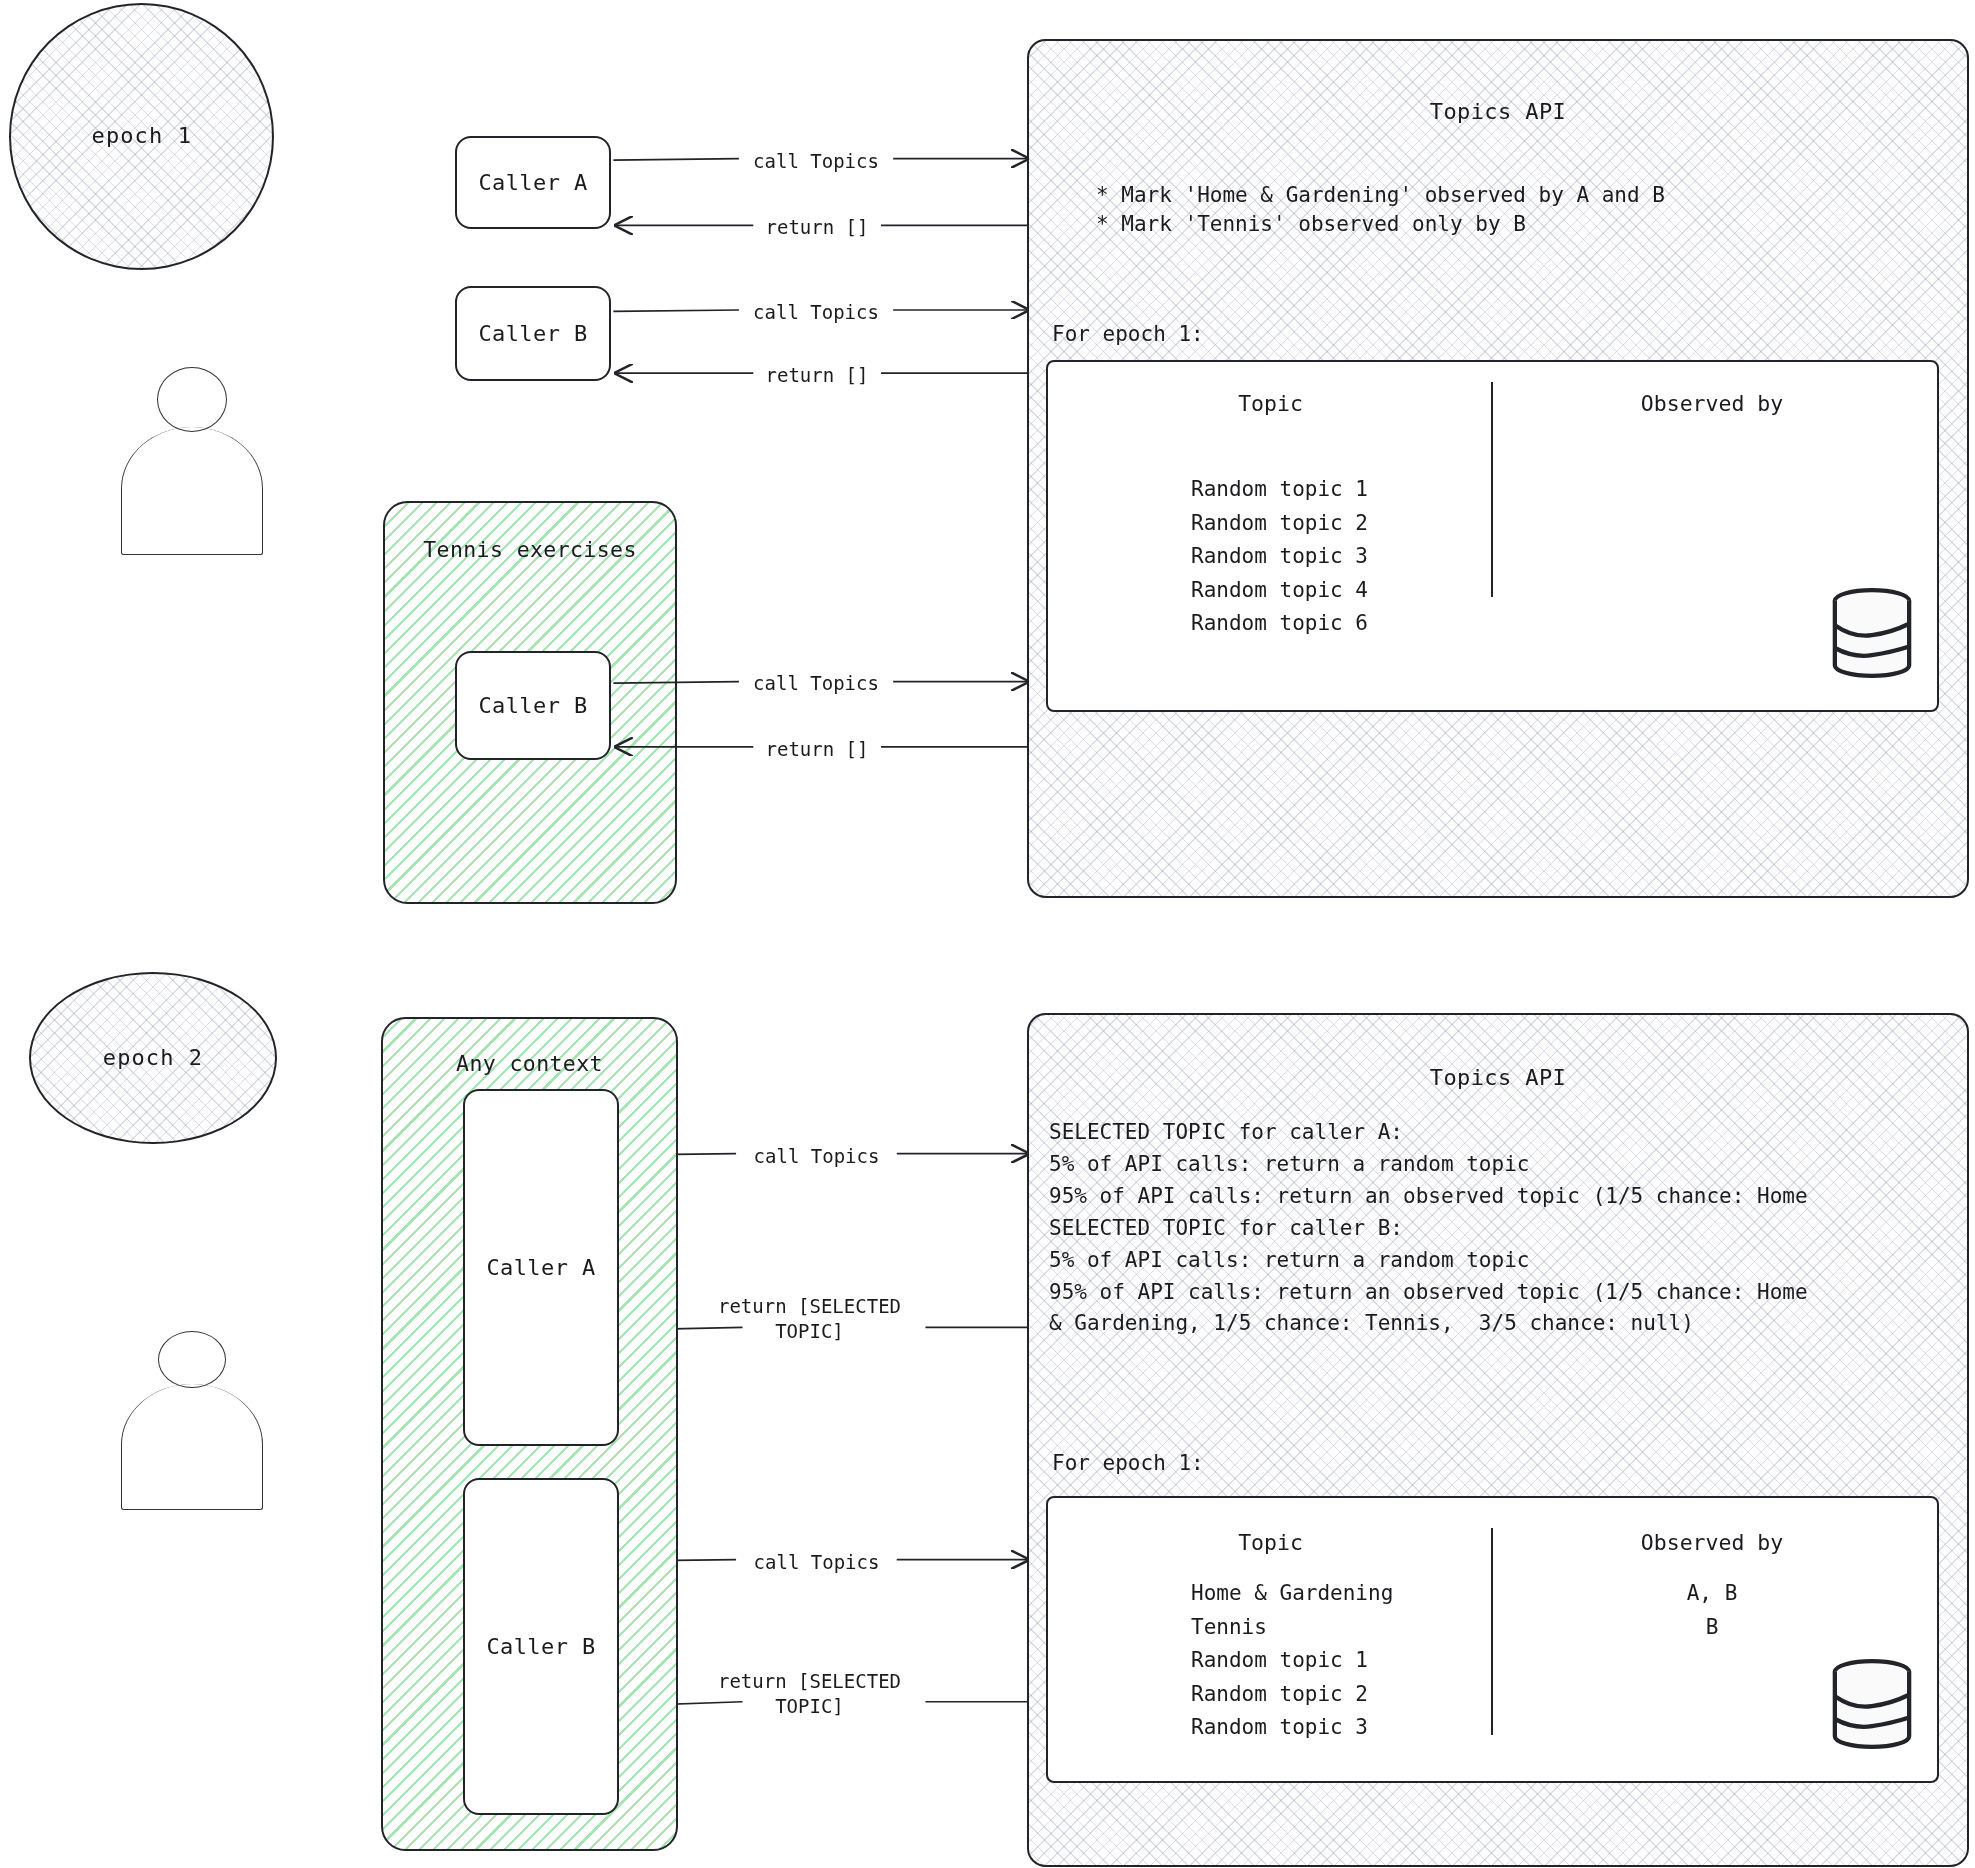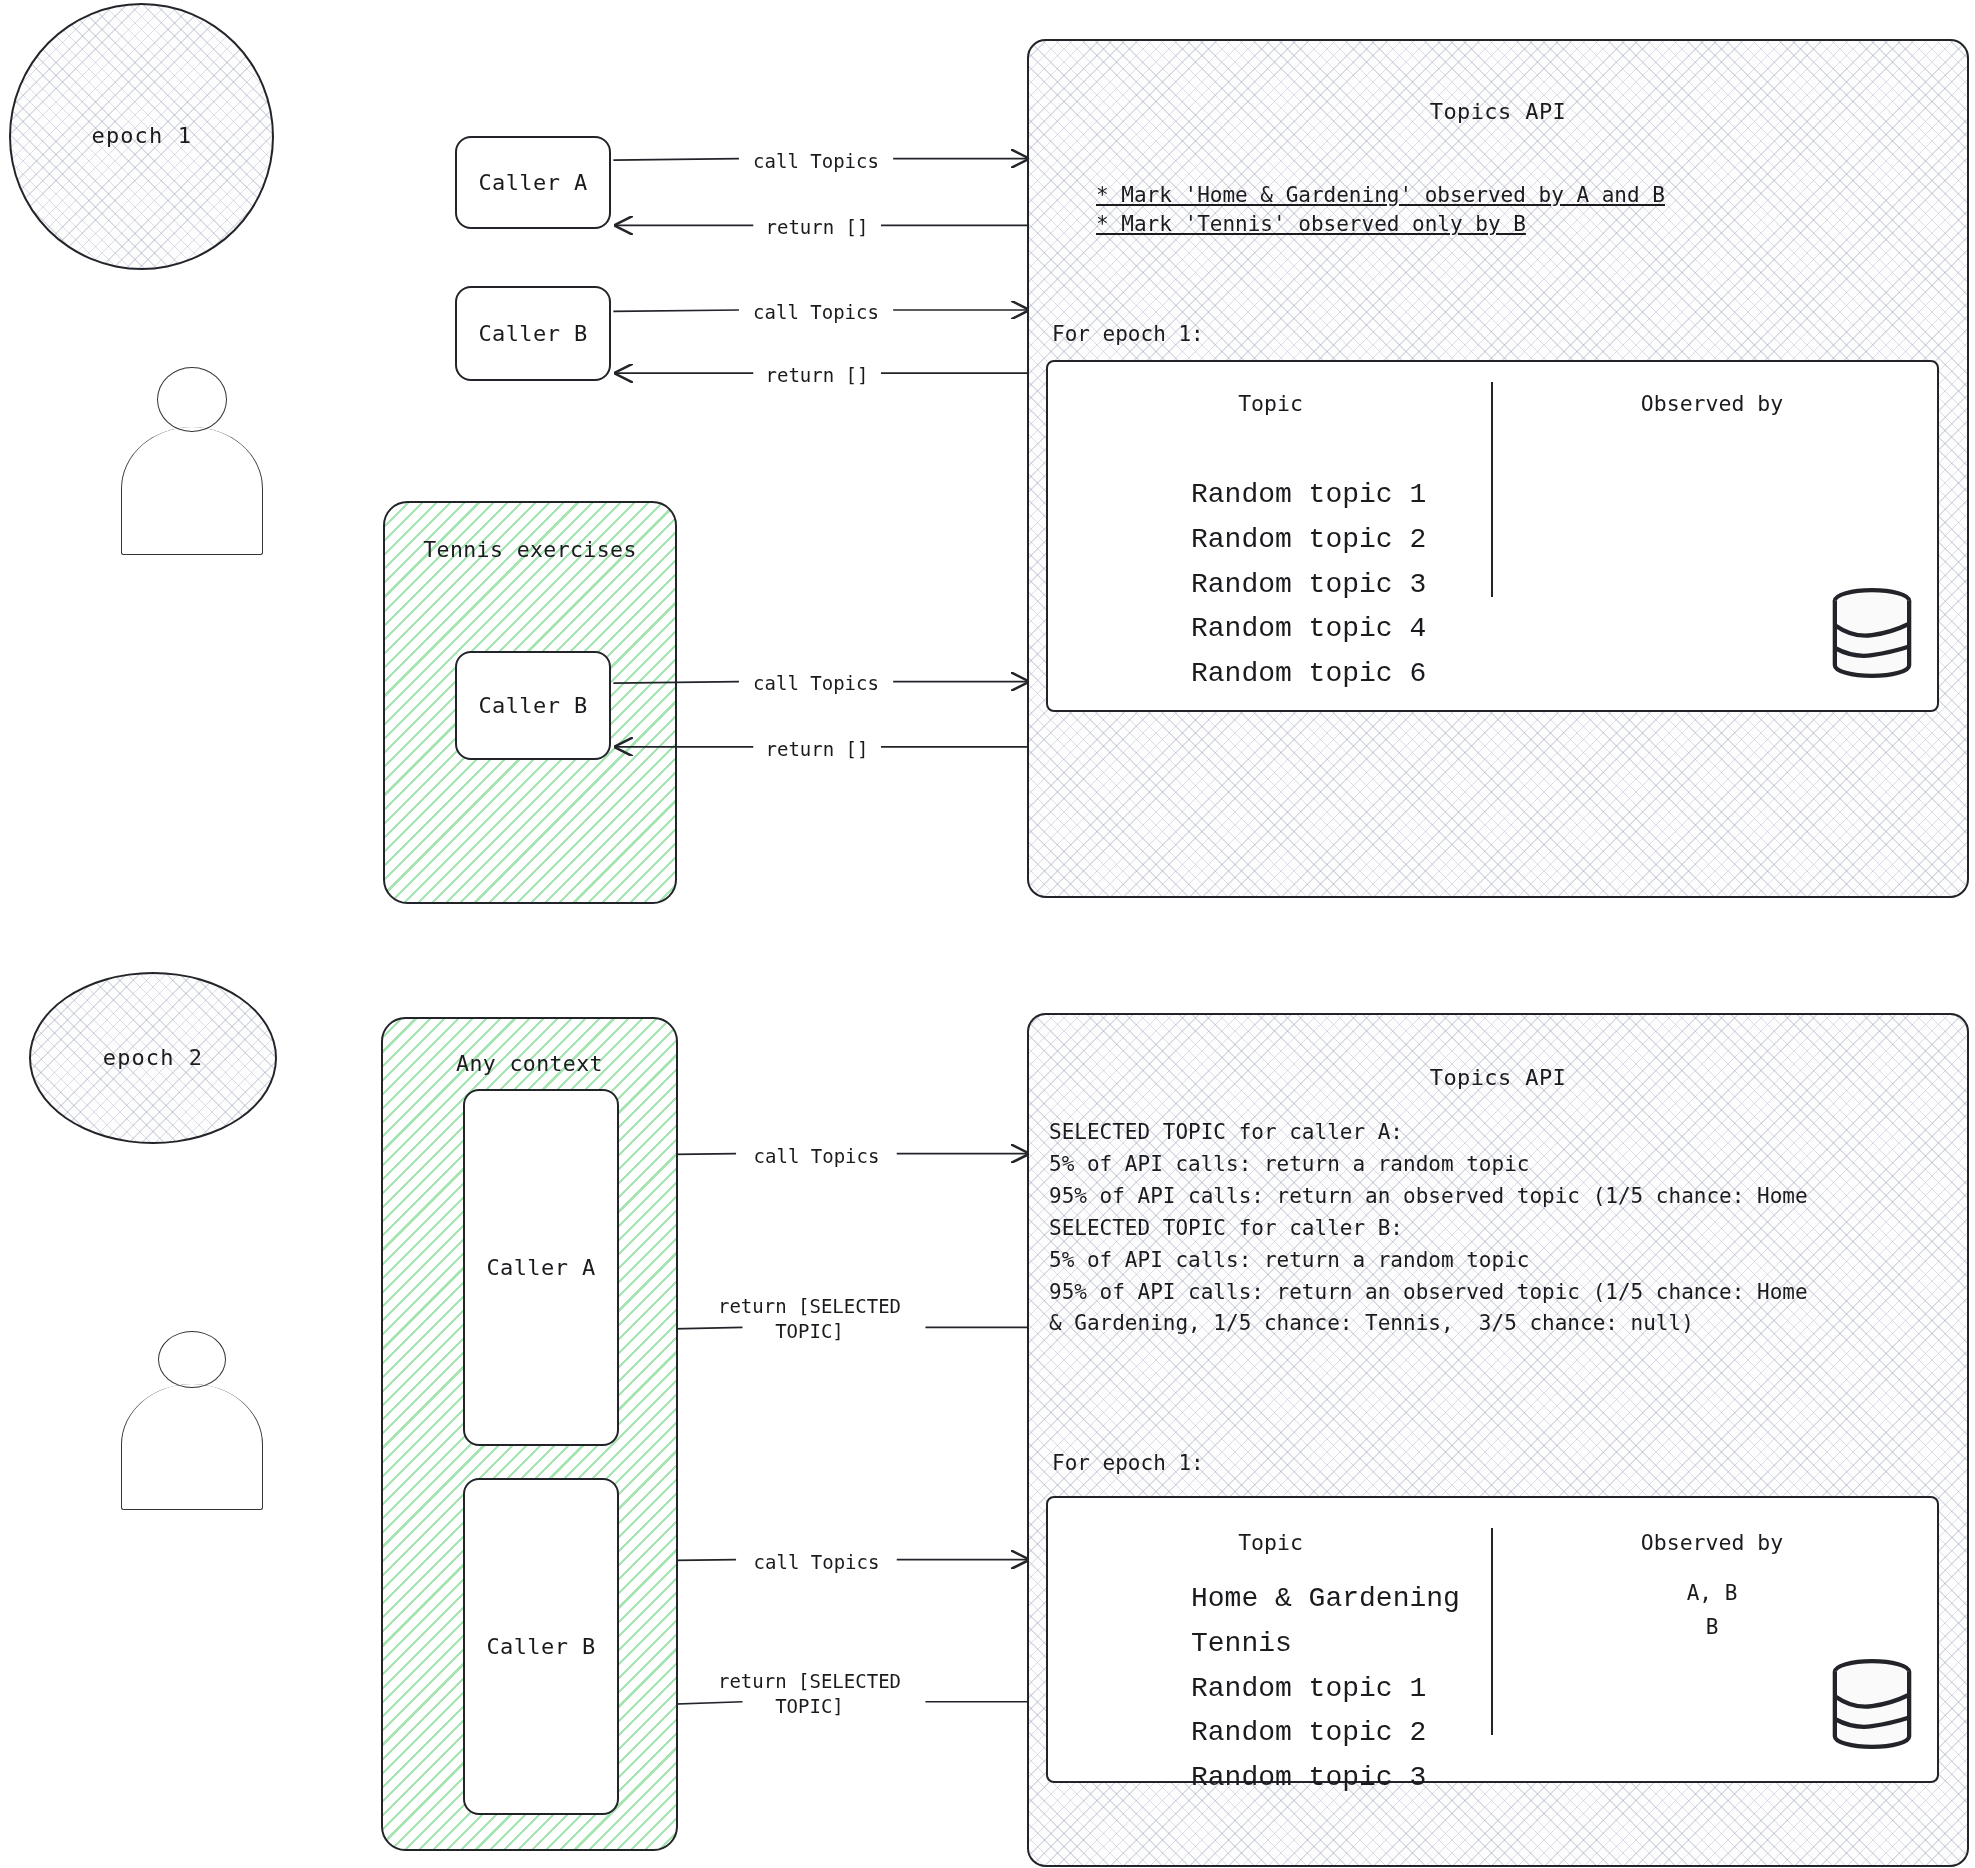--- a/index.html
+++ b/index.html
@@ -64,21 +64,21 @@
 
   
   .t { white-space: pre; line-height: 1.0; }
   .zone-title   { font-size: 21.5px; letter-spacing: 0.4px; text-align: center; }
   .caller-label { font-size: 22px; letter-spacing: 0.4px; }
   .epoch-label  { font-size: 22px; letter-spacing: 1.1px; }
   .panel-title  { font-size: 22px; letter-spacing: 0.4px; text-align: center; width: 100%; }
   .bullet-line  { font-size: 21px; line-height: 1.38; }
   .sec-label    { font-size: 21px; }
   .col-head     { font-size: 21.5px; text-align: center; }
-  .cell         { font-size: 28px; line-height: 1.6; font-family: Liberation Mono, monospace; }
+  .cell         { font-size: 21px; line-height: 1.6; }
   .cell-c       { font-size: 21px; line-height: 1.6; text-align: center; }
   .api-rule     { font-size: 21px; line-height: 1.52; }
   .arrow-label  { font-size: 19px; line-height: 1.32; text-align: center; }
 
   
   .vrule { background: #22242a; width: 2.2px; }
 
   
   .person-head {
     border: 1.7px solid #33343a;
@@ -184,21 +184,21 @@
   <div class="abs t arrow-label" style="left:739px; top:149px; width:154px;">call Topics</div>
   <div class="abs t arrow-label" style="left:753px; top:215px; width:128px;">return []</div>
   <div class="abs t arrow-label" style="left:739px; top:300px; width:154px;">call Topics</div>
   <div class="abs t arrow-label" style="left:753px; top:363px; width:128px;">return []</div>
   <div class="abs t arrow-label" style="left:739px; top:671px; width:154px;">call Topics</div>
   <div class="abs t arrow-label" style="left:753px; top:737px; width:128px;">return []</div>
 
   <div class="abs panel xhatch" style="left:1027px; top:39px; width:942px; height:859px;">
     <div class="t panel-title abs" style="left:0; top:60px;">Topics API</div>
 
-    <div class="abs" style="left:67px; top:140px; width:832px;text-decoration:underline;">
+    <div class="abs" style="left:67px; top:140px; width:832px;">
       <div class="t bullet-line">* Mark 'Home &amp; Gardening' observed by A and B</div>
       <div class="t bullet-line">* Mark 'Tennis' observed only by B</div>
     </div>
 
     <div class="t sec-label abs" style="left:23px; top:283px;">For epoch 1:</div>
 
     <div class="abs tablebox" style="left:17px; top:319px; width:893px; height:352px;">
       <div class="t col-head abs" style="left:0px; top:31px; width:445px;">Topic</div>
       <div class="t col-head abs" style="left:449px; top:31px; width:430px;">Observed by</div>
       <div class="abs vrule" style="left:443px; top:20px; height:215px;"></div>

